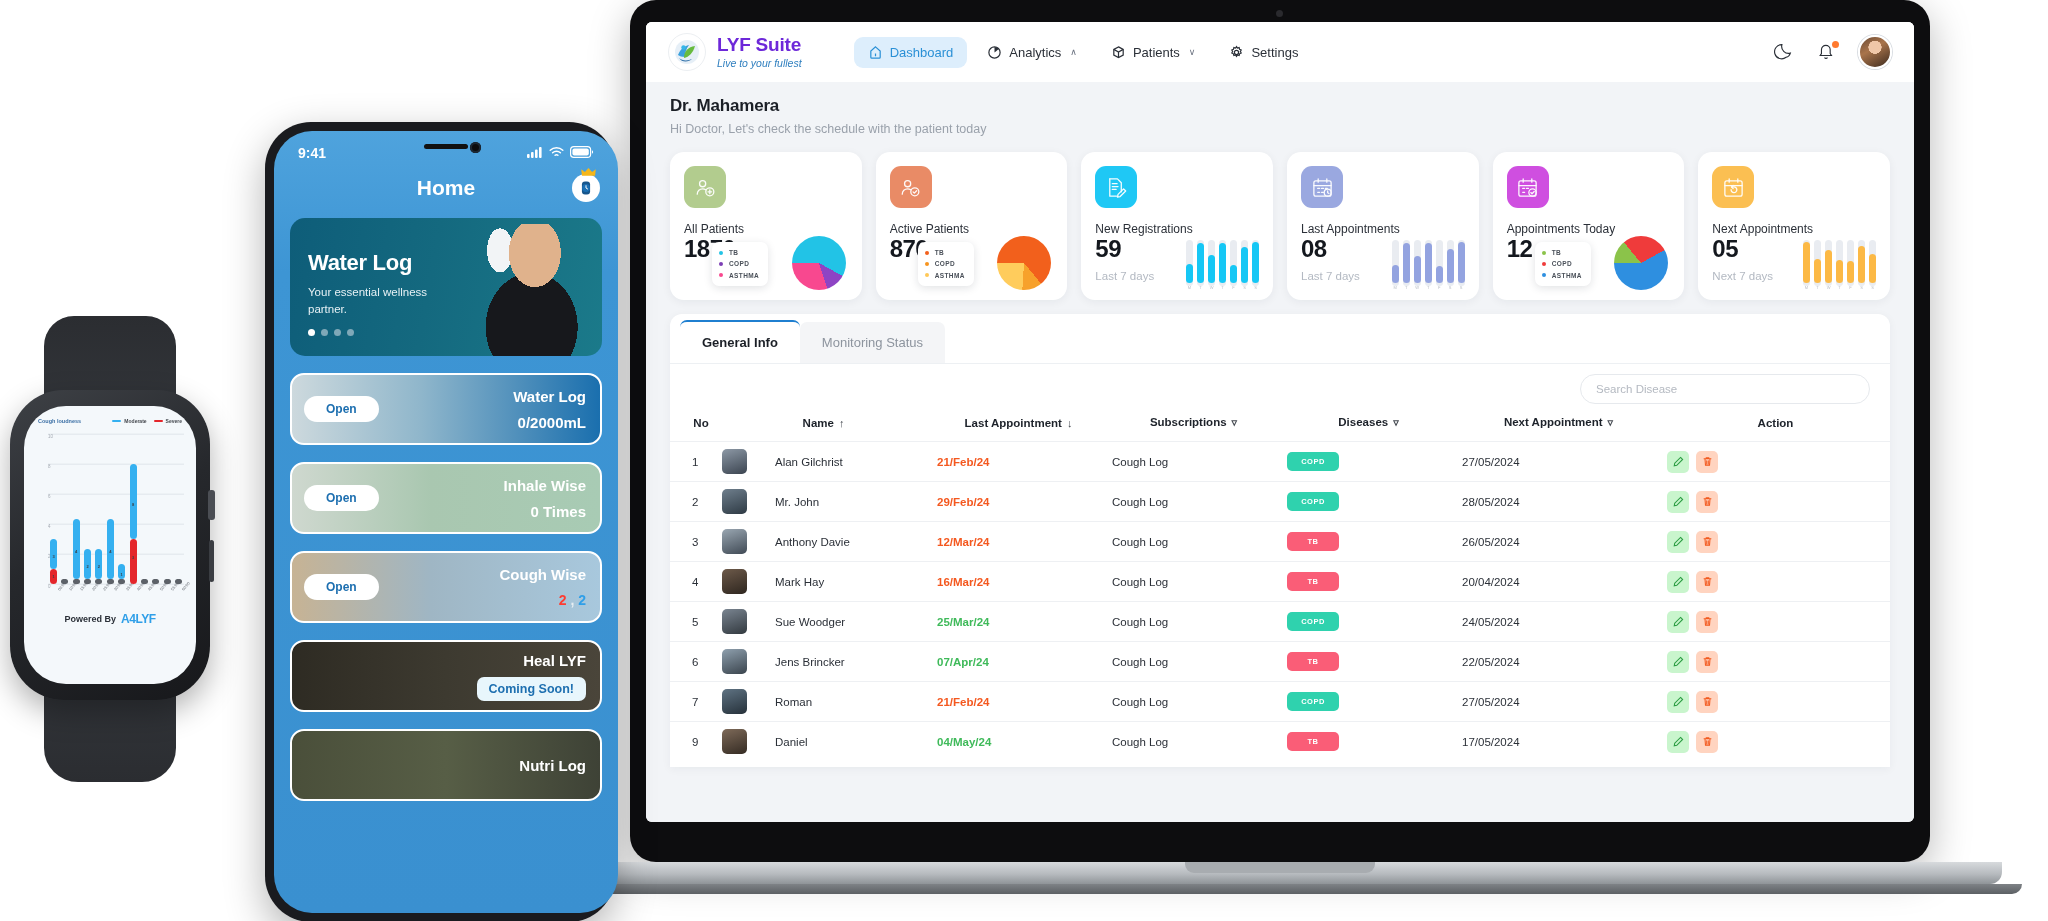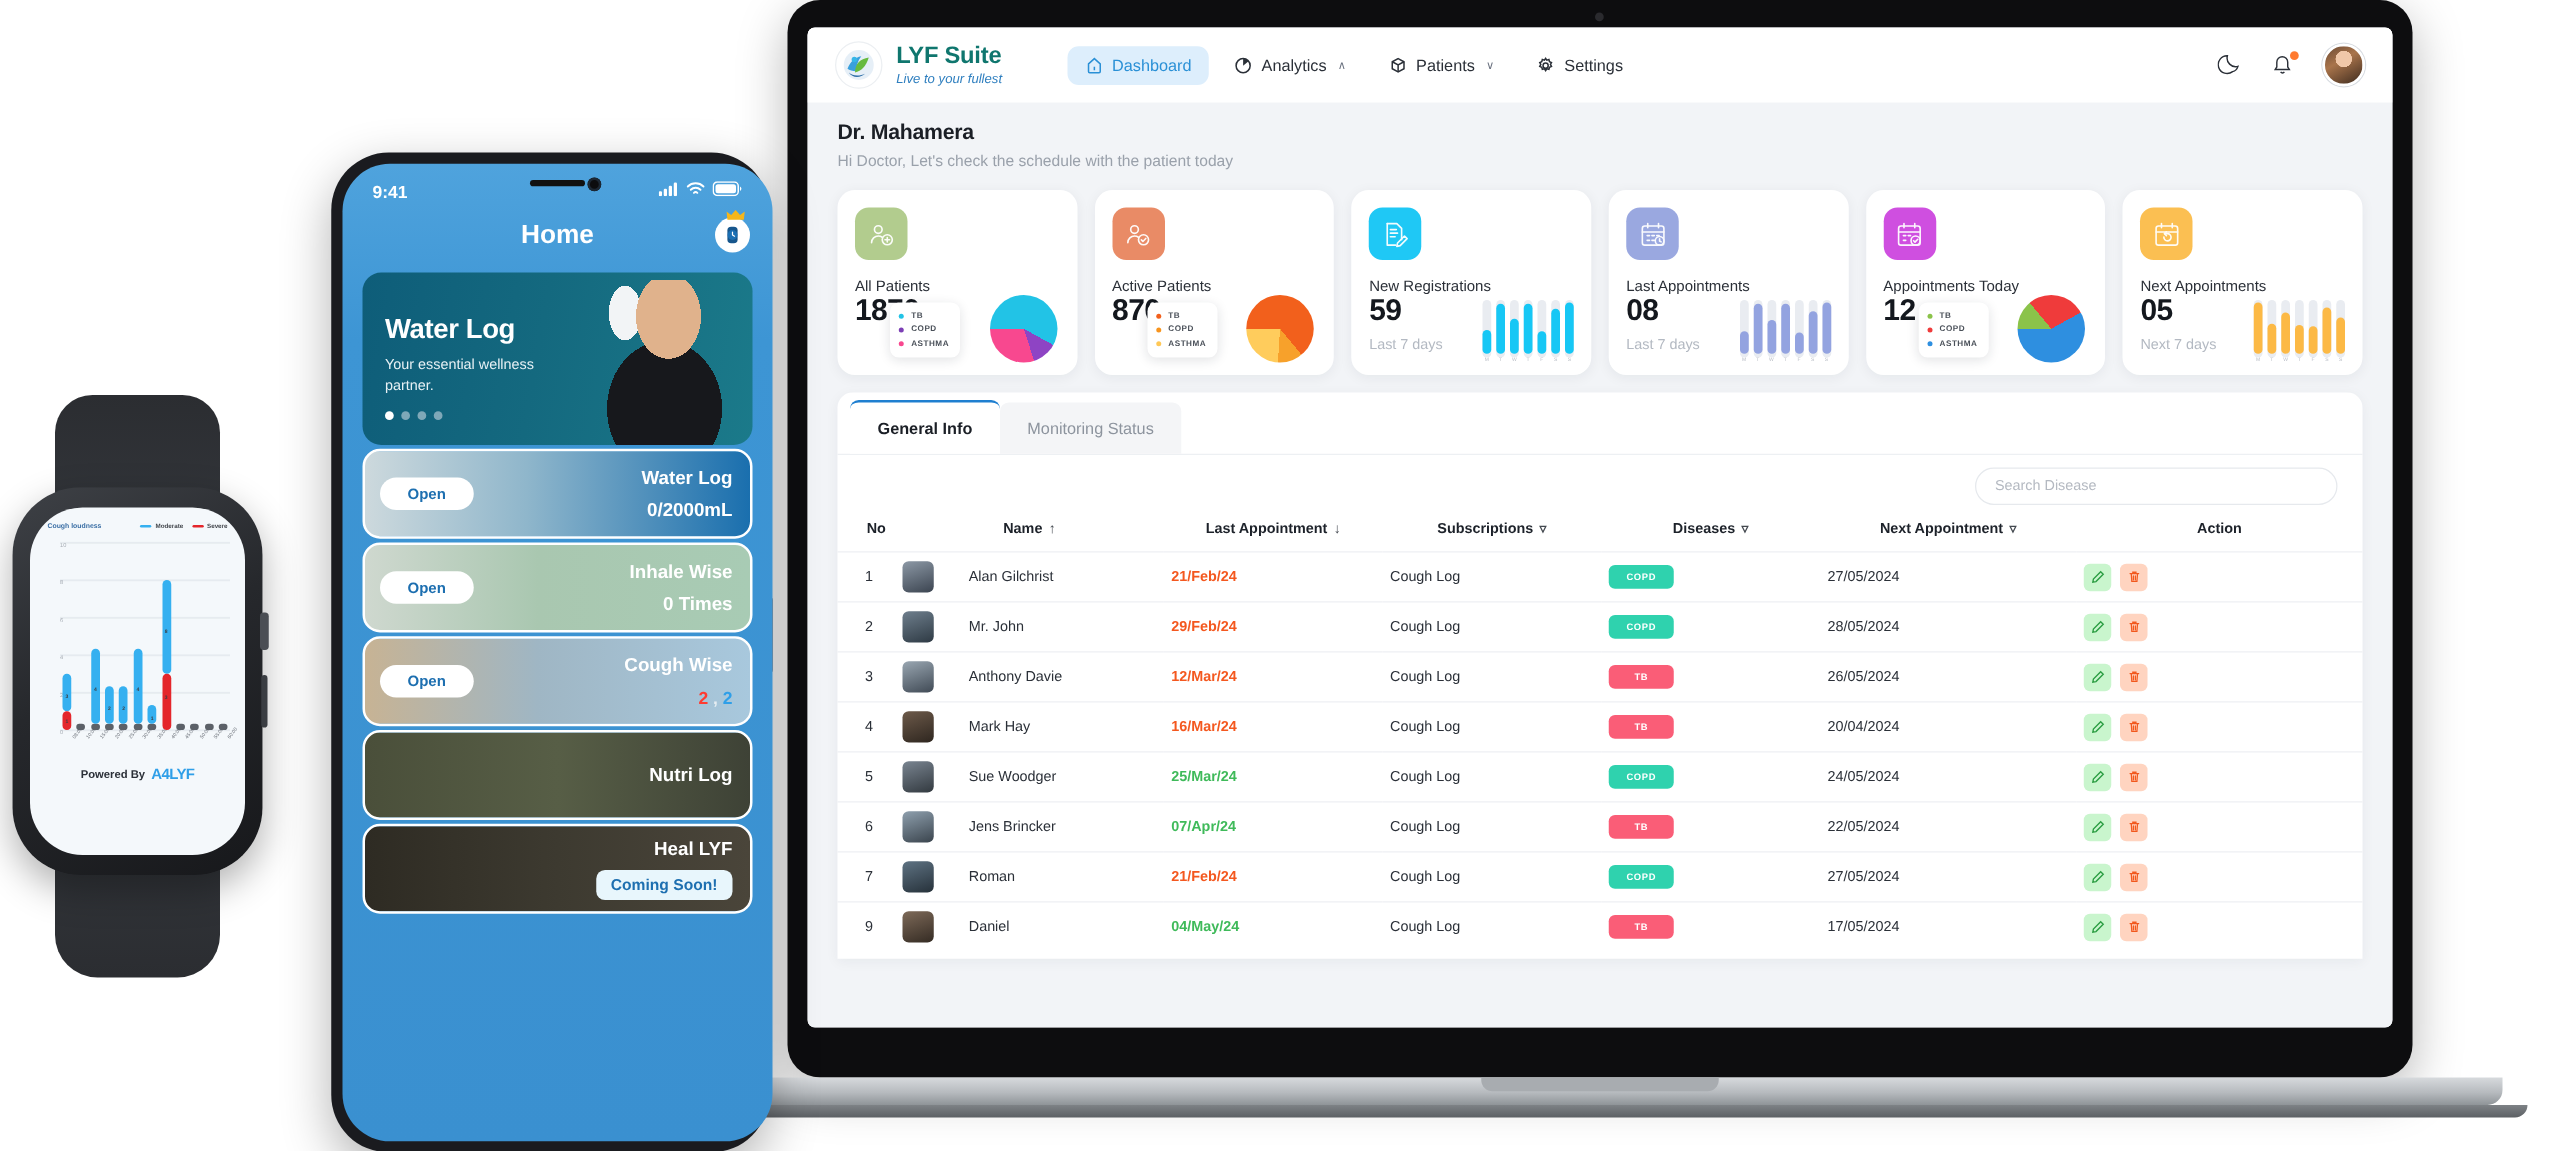--- a/index.html
+++ b/index.html
@@ -47,21 +47,21 @@
   .topbar {
     height: 60px; background: #fff; display: flex; align-items: center;
     padding: 0 22px; gap: 14px;
   }
   .brand { display: flex; align-items: center; gap: 11px; }
   .brand-logo {
     width: 38px; height: 38px; border-radius: 50%;
     background: #fff; border: 1px solid #eceff2;
     display: flex; align-items: center; justify-content: center;
   }
-  .brand-txt .b-title { font-size: 19px; font-weight: 700; color: #0f766e; letter-spacing: -.2px; line-height: 1.1; }
+  .brand-txt .b-title { font-size: 19px; font-weight: 700; color: #6d28d9; letter-spacing: -.2px; line-height: 1.1; }
   .brand-txt .b-sub { font-size: 10.5px; font-style: italic; color: #2f7fbf; margin-top: 1px; }
 
   .navs { display: flex; align-items: center; gap: 6px; margin-left: 38px; }
   .nav {
     display: flex; align-items: center; gap: 7px;
     padding: 8px 14px; border-radius: 9px; cursor: pointer;
     font-size: 13px; color: #2b3038; white-space: nowrap;
   }
   .nav.active { background: #ddeefc; color: #2a90d6; }
   .nav .chev { font-size: 9px; color: #6b7280; margin-left: 2px; }
@@ -189,21 +189,21 @@
       radial-gradient(ellipse 13px 22px at 38% 20%, #f2f4f6 0 100%, transparent 100%);
   }
   .hero-txt { position:absolute; left: 18px; top: 32px; }
   .hero-h { font-size: 22px; font-weight: 800; color:#fff; letter-spacing:-.3px; }
   .hero-p { font-size: 11.5px; color:#e7f1f5; margin-top: 8px; line-height: 1.45; max-width: 120px; }
   .dots { display:flex; gap:6px; margin-top: 12px; }
   .dots i { width:7px; height:7px; border-radius:50%; background:#7fa8b8; display:block; }
   .dots i.on { background:#fff; }
 
   .tile {
-    margin: 3px 16px 0; height: 72px; border-radius: 14px; position: relative;
+    margin: 17px 16px 0; height: 72px; border-radius: 14px; position: relative;
     border: 2.5px solid #fff; overflow: hidden; display:flex; align-items:center;
   }
   .tile-wl { background: linear-gradient(90deg,#cdd9dd 0%, #8fb6cb 42%, #1a6fae 100%); }
   .tile-iw { background: linear-gradient(90deg,#cfd8cf 0%, #a9c7b0 45%, #a8cbb4 100%); }
   .tile-cw { background: linear-gradient(90deg,#c7b394 0%, #9fb6c4 45%, #a8c8dd 100%); }
   .tile-hl { background: linear-gradient(90deg,#2e2b23 0%, #3d3a30 50%, #4a453a 100%); }
   .tile-nl { background: linear-gradient(90deg,#4a4f3a 0%, #575e46 50%, #3e4236 100%); }
   .tile-open {
     position:absolute; left: 12px; top: 50%; transform: translateY(-50%);
     background:#fff; border-radius: 14px; padding: 6px 22px;
@@ -892,30 +892,30 @@
       </div>
 
       <div class="tile tile-cw">
         <div class="tile-open">Open</div>
         <div class="tile-right">
           <div class="tile-h">Cough Wise</div>
           <div class="cw-v"><span class="r">2</span><span class="c"> , </span><span class="b">2</span></div>
         </div>
       </div>
 
-      <div class="tile tile-nl">
-        <div class="tile-right">
-          <div class="tile-h">Nutri Log</div>
-        </div>
-      </div>
-
       <div class="tile tile-hl">
         <div class="tile-right">
           <div class="tile-h">Heal LYF</div>
           <div class="soon">Coming Soon!</div>
+        </div>
+      </div>
+
+      <div class="tile tile-nl">
+        <div class="tile-right">
+          <div class="tile-h">Nutri Log</div>
         </div>
       </div>
 
     </div>
   </div>
 
   <div class="watch">
     <div class="w-band-t"></div>
     <div class="w-band-b"></div>
     <div class="w-body"></div>

